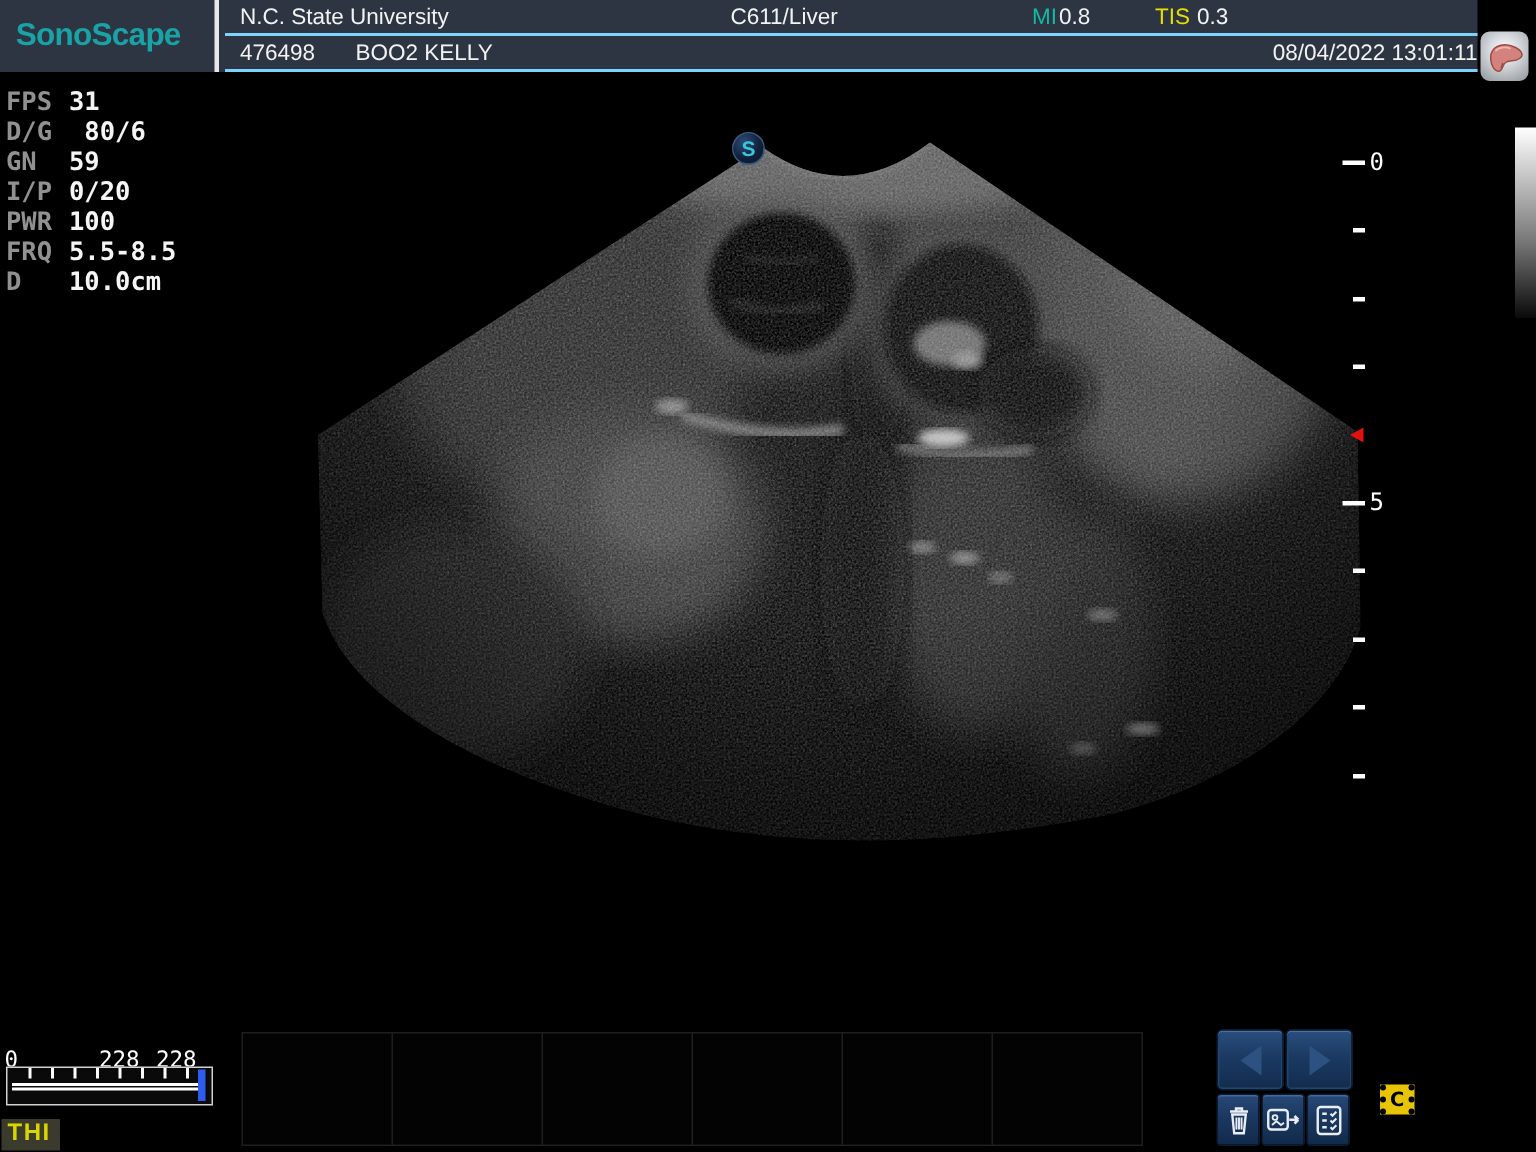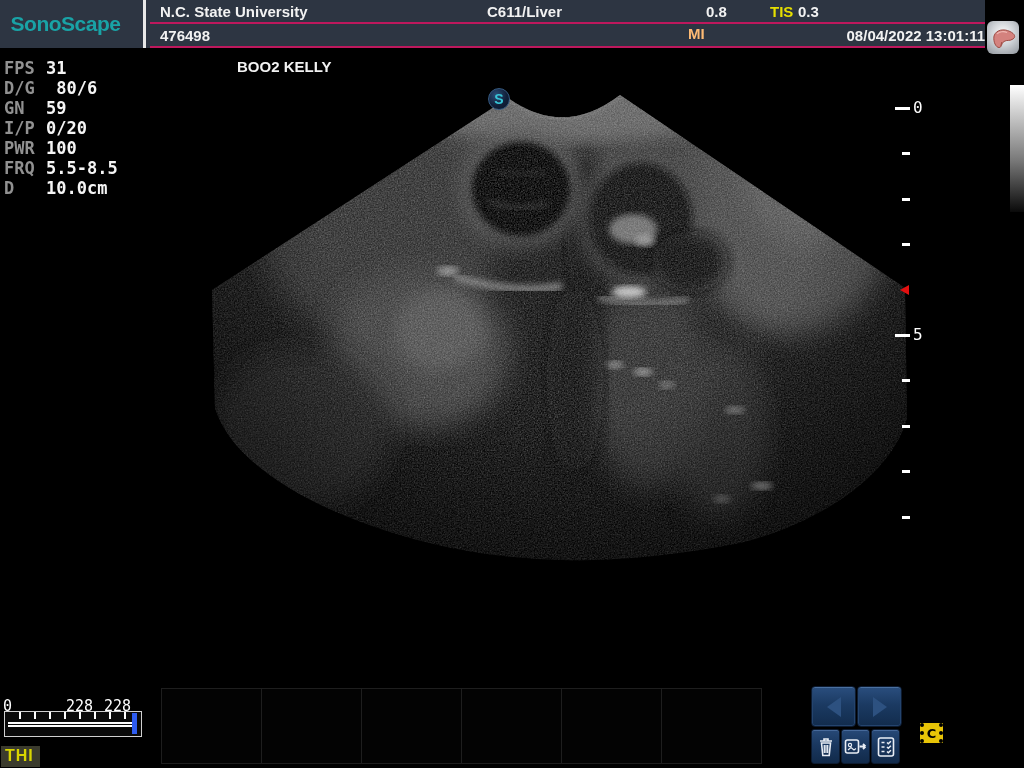--- a/index.html
+++ b/index.html
@@ -4,28 +4,28 @@
 <style>
   html,body{margin:0;padding:0;background:#000;}
   #app{position:relative;width:1024px;height:768px;background:#000;overflow:hidden;
        font-family:"Liberation Sans",sans-serif;}
 
   
   .header{position:absolute;left:0;top:0;width:985px;height:48px;background:#2d3542;z-index:30;}
   .logo{position:absolute;left:0;top:0;width:131px;height:48px;display:flex;align-items:center;justify-content:center;
         color:#19a3a6;font-weight:bold;font-size:21px;letter-spacing:-0.5px;}
   .vsep{position:absolute;left:143px;top:0;width:3px;height:48px;background:#e8e8e8;}
-  .hrow{position:absolute;left:150px;width:835px;height:22px;border-bottom:2px solid #be185d;color:#f2f2f2;
-        font-weight:bold;font-size:15px;}
+  .hrow{position:absolute;left:150px;width:835px;height:22px;border-bottom:2px solid #7dd3fc;color:#f2f2f2;
+        font-weight:normal;font-size:15px;}
   .hrow1{top:0;} .hrow2{top:24px;}
   .hrow span{position:absolute;top:3px;white-space:nowrap;}
   .inst{left:10px;} .preset{left:337px;}
-  .mi-l{left:538px;color:#fdba74;margin-top:22px;} .mi-v{left:556px;}
+  .mi-l{left:538px;color:#14b8a6;} .mi-v{left:556px;}
   .tis-l{left:620px;color:#e6df00;} .tis-v{left:648px;text-align:right;}
-  .pid{left:10px;} .pname{left:87px;margin-top:31px;}
+  .pid{left:10px;} .pname{left:87px;}
   .dtime{right:0;}
 
   
   .exam-btn{position:absolute;left:987px;top:21px;width:32px;height:33px;border-radius:6px;z-index:31;
             background:radial-gradient(circle at 50% 38%,#ffffff 0%,#cfd3d7 45%,#8e949b 100%);
             display:flex;align-items:center;justify-content:center;}
 
   
   .params{position:absolute;left:4px;top:58px;z-index:20;font-family:"DejaVu Sans Mono",monospace;font-size:17px;font-weight:bold;}
   .param-row{height:20px;line-height:20px;white-space:pre;}

